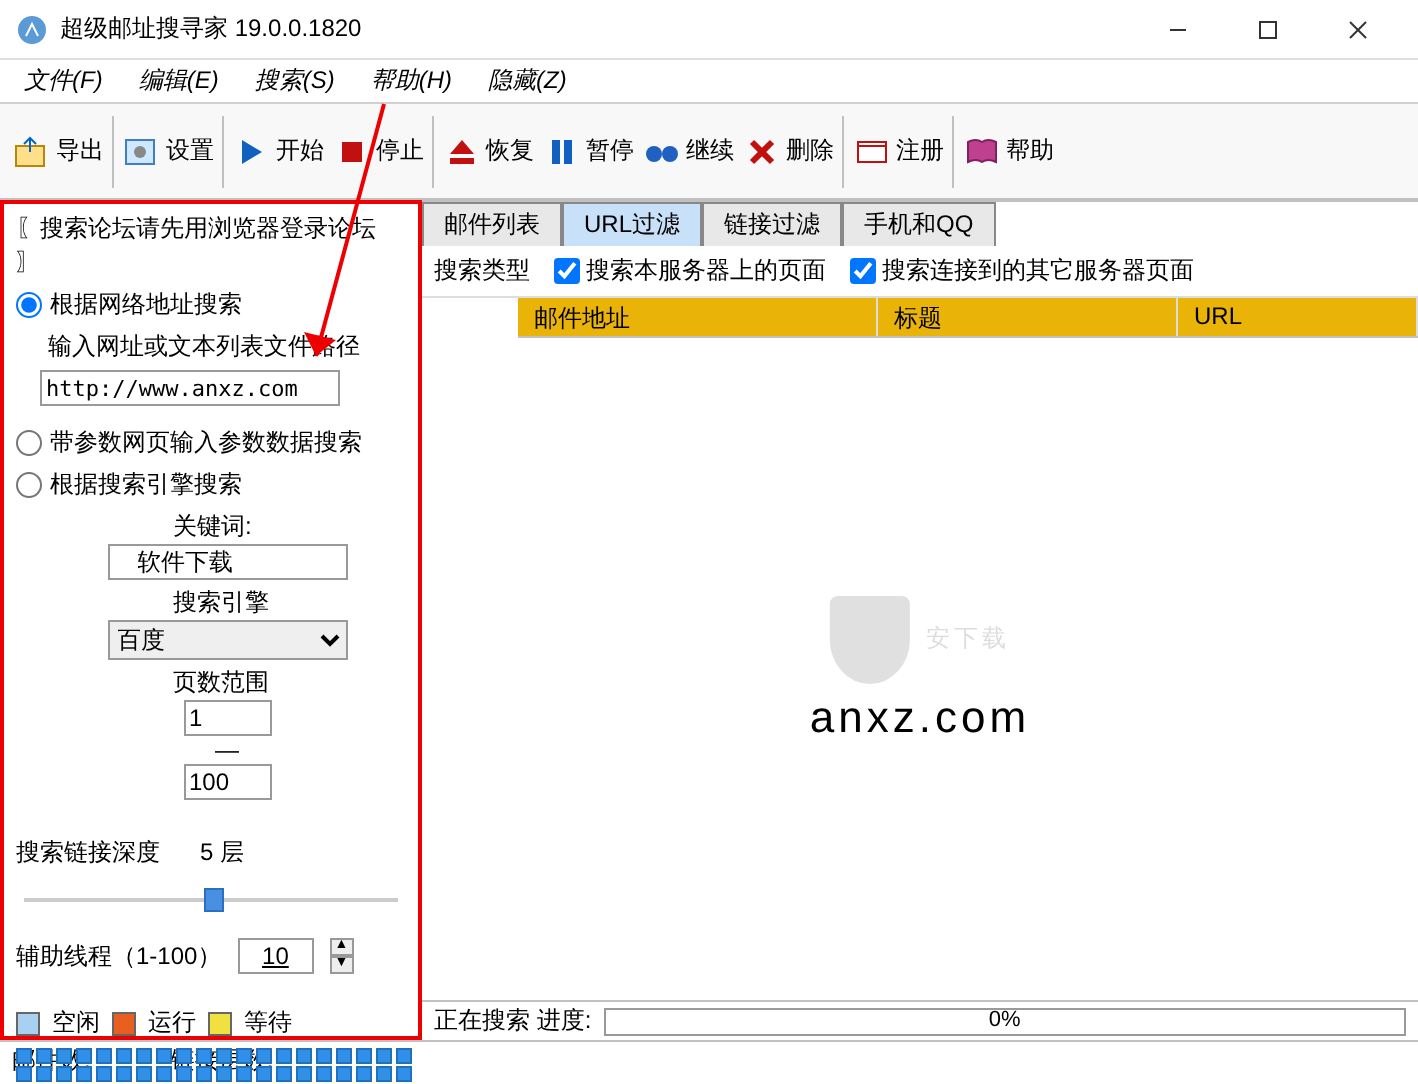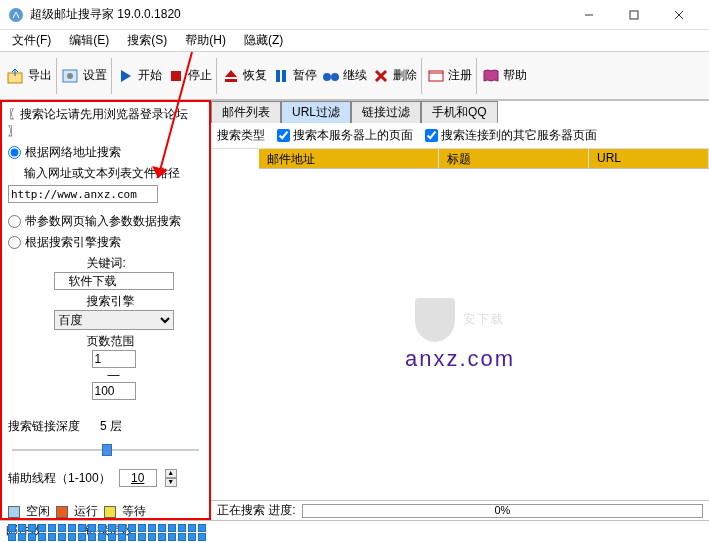--- a/index.html
+++ b/index.html
@@ -2,33 +2,33 @@
 <html><head>
 <meta charset="utf-8">
 <style>
 * { box-sizing: border-box; margin: 0; padding: 0; font-family: "Microsoft YaHei", SimSun, sans-serif; font-size: 12px; }
 body { background: #fff; width: 709px; height: 542px; overflow: hidden; position: relative; }
 .titlebar { height: 30px; background: #fff; display: flex; align-items: center; padding: 0 8px; border-bottom: 1px solid #e0e0e0; }
 .titlebar .icon { width: 16px; height: 16px; margin-right: 6px; }
 .titlebar .title { flex: 1; }
 .titlebar .winbtns { display: flex; gap: 0; }
 .titlebar .winbtn { width: 45px; height: 30px; display: flex; align-items: center; justify-content: center; cursor: pointer; }
-.menubar { height: 22px; display: flex; align-items: center; padding: 0 4px; gap: 2px; border-bottom: 1px solid #d0d0d0; }
+.menubar { height: 22px; display: flex; align-items: center; padding: 0 4px; gap: 2px; border-bottom: 1px solid #d0d0d0; font-style: italic; }
 .menuitem { padding: 2px 8px; cursor: pointer; }
 .toolbar { height: 48px; display: flex; align-items: center; padding: 2px 4px; border-bottom: 1px solid #c0c0c0; background: #f8f8f8; }
 .toolbtn { width: 50px; height: 44px; display: flex; flex-direction: row; align-items: center; justify-content: center; cursor: pointer; gap: 2px; }
 .toolbtn .ticon { width: 20px; height: 18px; display: flex; align-items: center; justify-content: center; }
 .toolsep { width: 1px; height: 36px; background: #c0c0c0; margin: 0 2px; }
 .mainarea { display: flex; height: 420px; }
 .leftpanel { width: 211px; border: 2px solid #e00; border-right: 2px solid #e00; position: relative; padding: 4px 6px; }
 .section-title { font-weight: normal; margin-bottom: 4px; }
 .radio-row { display: flex; align-items: center; margin: 4px 0; }
 .radio-row input[type=radio] { margin-right: 4px; }
 .subtext { margin-left: 16px; margin-bottom: 3px; }
-.url-input { margin-left: 0; width: 150px; height: 18px; border: 1px solid #999; font-family: monospace; font-size: 11px; padding: 0 2px; display: block; }
+.url-input { margin-left: 12px; width: 150px; height: 18px; border: 1px solid #999; font-family: monospace; font-size: 11px; padding: 0 2px; display: block; }
 .form-row { display: flex; align-items: center; margin: 3px 0; margin-left: 16px; flex-direction: column; }
 .form-row label { width: 54px; }
 .form-row input[type=text] { width: 120px; height: 18px; border: 1px solid #999; padding: 0 14px; }
 .form-row select { width: 120px; height: 20px; border: 1px solid #999; }
 .range-in { width: 44px; height: 18px; border: 1px solid #999; padding: 0 2px; text-align: left; }
 .slider-label { margin-top: 18px; display: flex; gap: 20px; }
 .slider-wrap { margin: 6px 0 10px; position: relative; height: 18px; }
 .slider-track { position: absolute; left: 4px; right: 4px; top: 8px; height: 2px; background: #ccc; }
 .slider-thumb { position: absolute; top: 3px; left: 94px; width: 10px; height: 12px; background: #4a90e2; border: 1px solid #2a70c2; }
 .thread-row { display: flex; align-items: center; margin-top: 8px; gap: 8px; }
@@ -369,21 +369,21 @@
       <div style="width:180px">邮件地址</div>
       <div style="width:150px">标题</div>
       <div style="flex:1">URL</div>
     </div>
     <div class="listbody">
       <div class="watermark">
         <div style="display:flex;align-items:center;gap:8px">
             <div class="wm-shield"></div>
             <span>安下载</span>
           </div>
-        <span style="font-size:22px;color:#4c1d95">anxz.com</span>
+        <span style="font-size:22px;color:#000000">anxz.com</span>
       </div>
     </div>
     <div class="progressrow">
       <span>正在搜索  进度:</span>
       <div class="progressbar">
           <div class="pct">0%</div>
         </div>
     </div>
   </div>
 </div>

